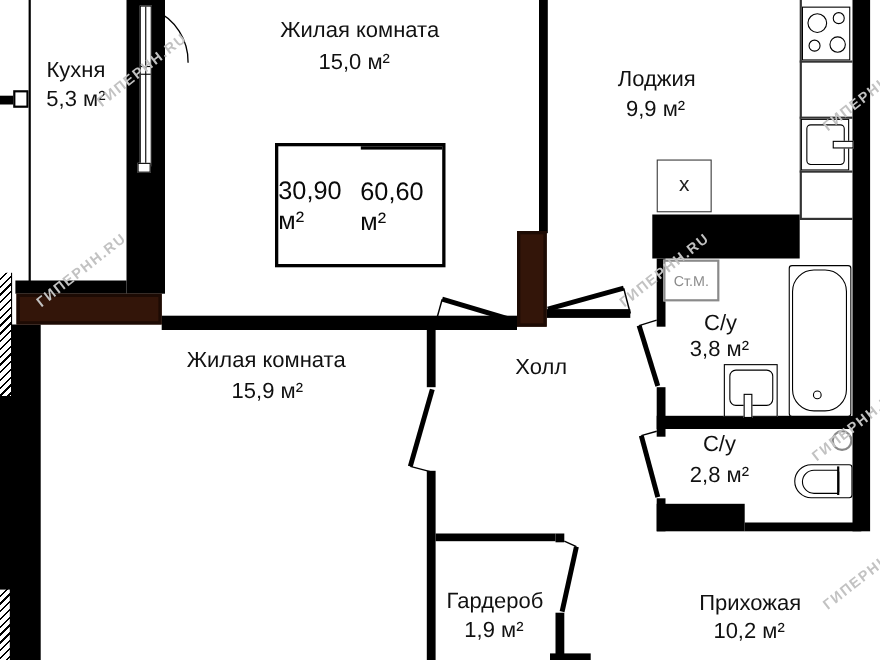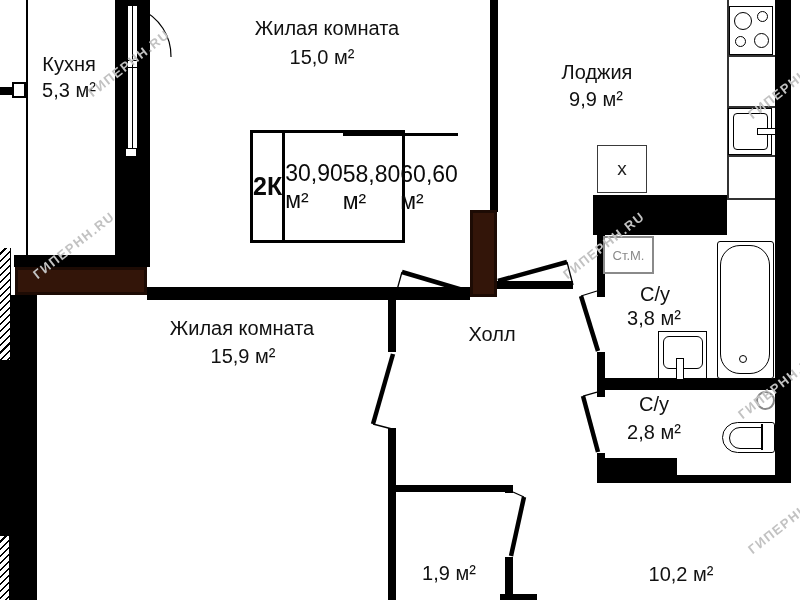--- a/index.html
+++ b/index.html
@@ -132,24 +132,22 @@
     <line x1="581" y1="296" x2="597" y2="291" stroke="#000" stroke-width="1.3"></line>
 
     <line x1="583" y1="396" x2="598" y2="452" stroke="#000" stroke-width="4.5"></line>
     <line x1="583" y1="396" x2="597" y2="392" stroke="#000" stroke-width="1.3"></line>
 
     <line x1="524" y1="497" x2="511" y2="556" stroke="#000" stroke-width="4.5"></line>
     <line x1="513" y1="492" x2="524" y2="497" stroke="#000" stroke-width="1.3"></line>
   </svg>
 
   <div class="tbl">
-    <div class="tbl-left">2К</div>
     <div class="tbl-rows">
       <div class="tbl-row">30,90 м²</div>
-      <div class="tbl-row">58,80 м²</div>
       <div class="tbl-row">60,60 м²</div>
     </div>
   </div>
 
   <div class="label" style="left:327px;top:17px">Жилая комната</div>
   <div class="label" style="left:322px;top:46px">15,0 м²</div>
 
   <div class="label" style="left:69px;top:53px">Кухня</div>
   <div class="label" style="left:69px;top:79px">5,3 м²</div>
 
@@ -160,22 +158,24 @@
   <div class="label" style="left:243px;top:345px">15,9 м²</div>
 
   <div class="label" style="left:492px;top:323px">Холл</div>
 
   <div class="label" style="left:655px;top:283px">С/у</div>
   <div class="label" style="left:654px;top:307px">3,8 м²</div>
 
   <div class="label" style="left:654px;top:393px">С/у</div>
   <div class="label" style="left:654px;top:421px">2,8 м²</div>
 
+  <div class="label" style="left:450px;top:536px">Гардероб</div>
   <div class="label" style="left:449px;top:562px">1,9 м²</div>
 
+  <div class="label" style="left:682px;top:538px">Прихожая</div>
   <div class="label" style="left:681px;top:563px">10,2 м²</div>
 
   <div class="wm" style="left:30px;top:270px">ГИПЕРНН.RU</div>
   <div class="wm" style="left:85px;top:88px">ГИПЕРНН.RU</div>
   <div class="wm" style="left:560px;top:270px">ГИПЕРНН.RU</div>
   <div class="wm" style="left:745px;top:110px">ГИПЕРНН.RU</div>
   <div class="wm" style="left:735px;top:410px">ГИПЕРНН.RU</div>
   <div class="wm" style="left:745px;top:545px">ГИПЕРНН.RU</div>
 
 </div>

